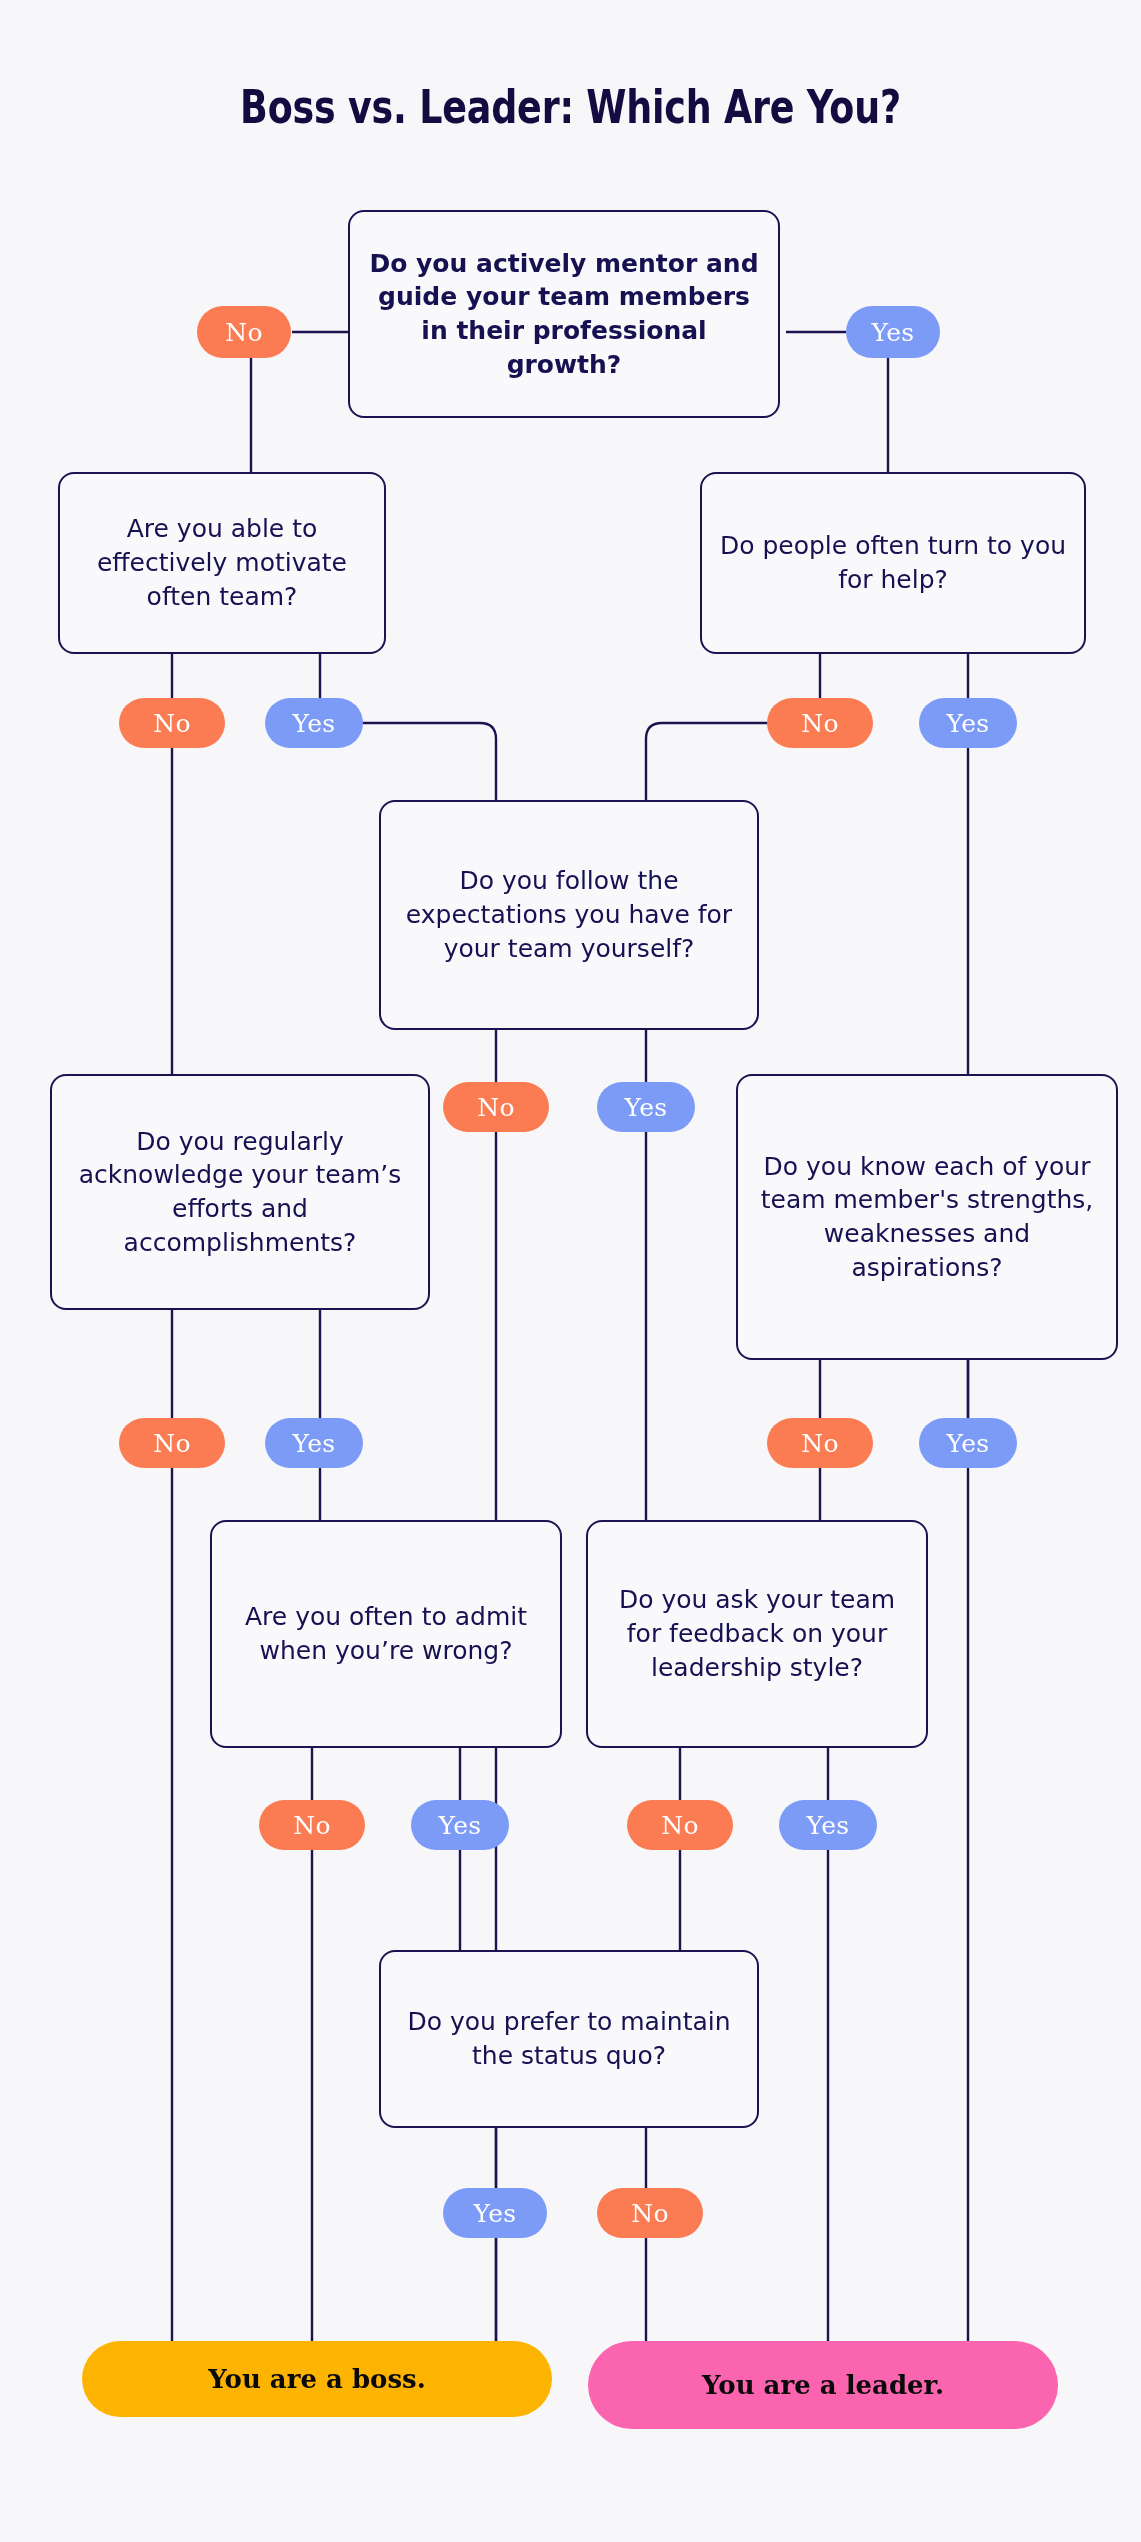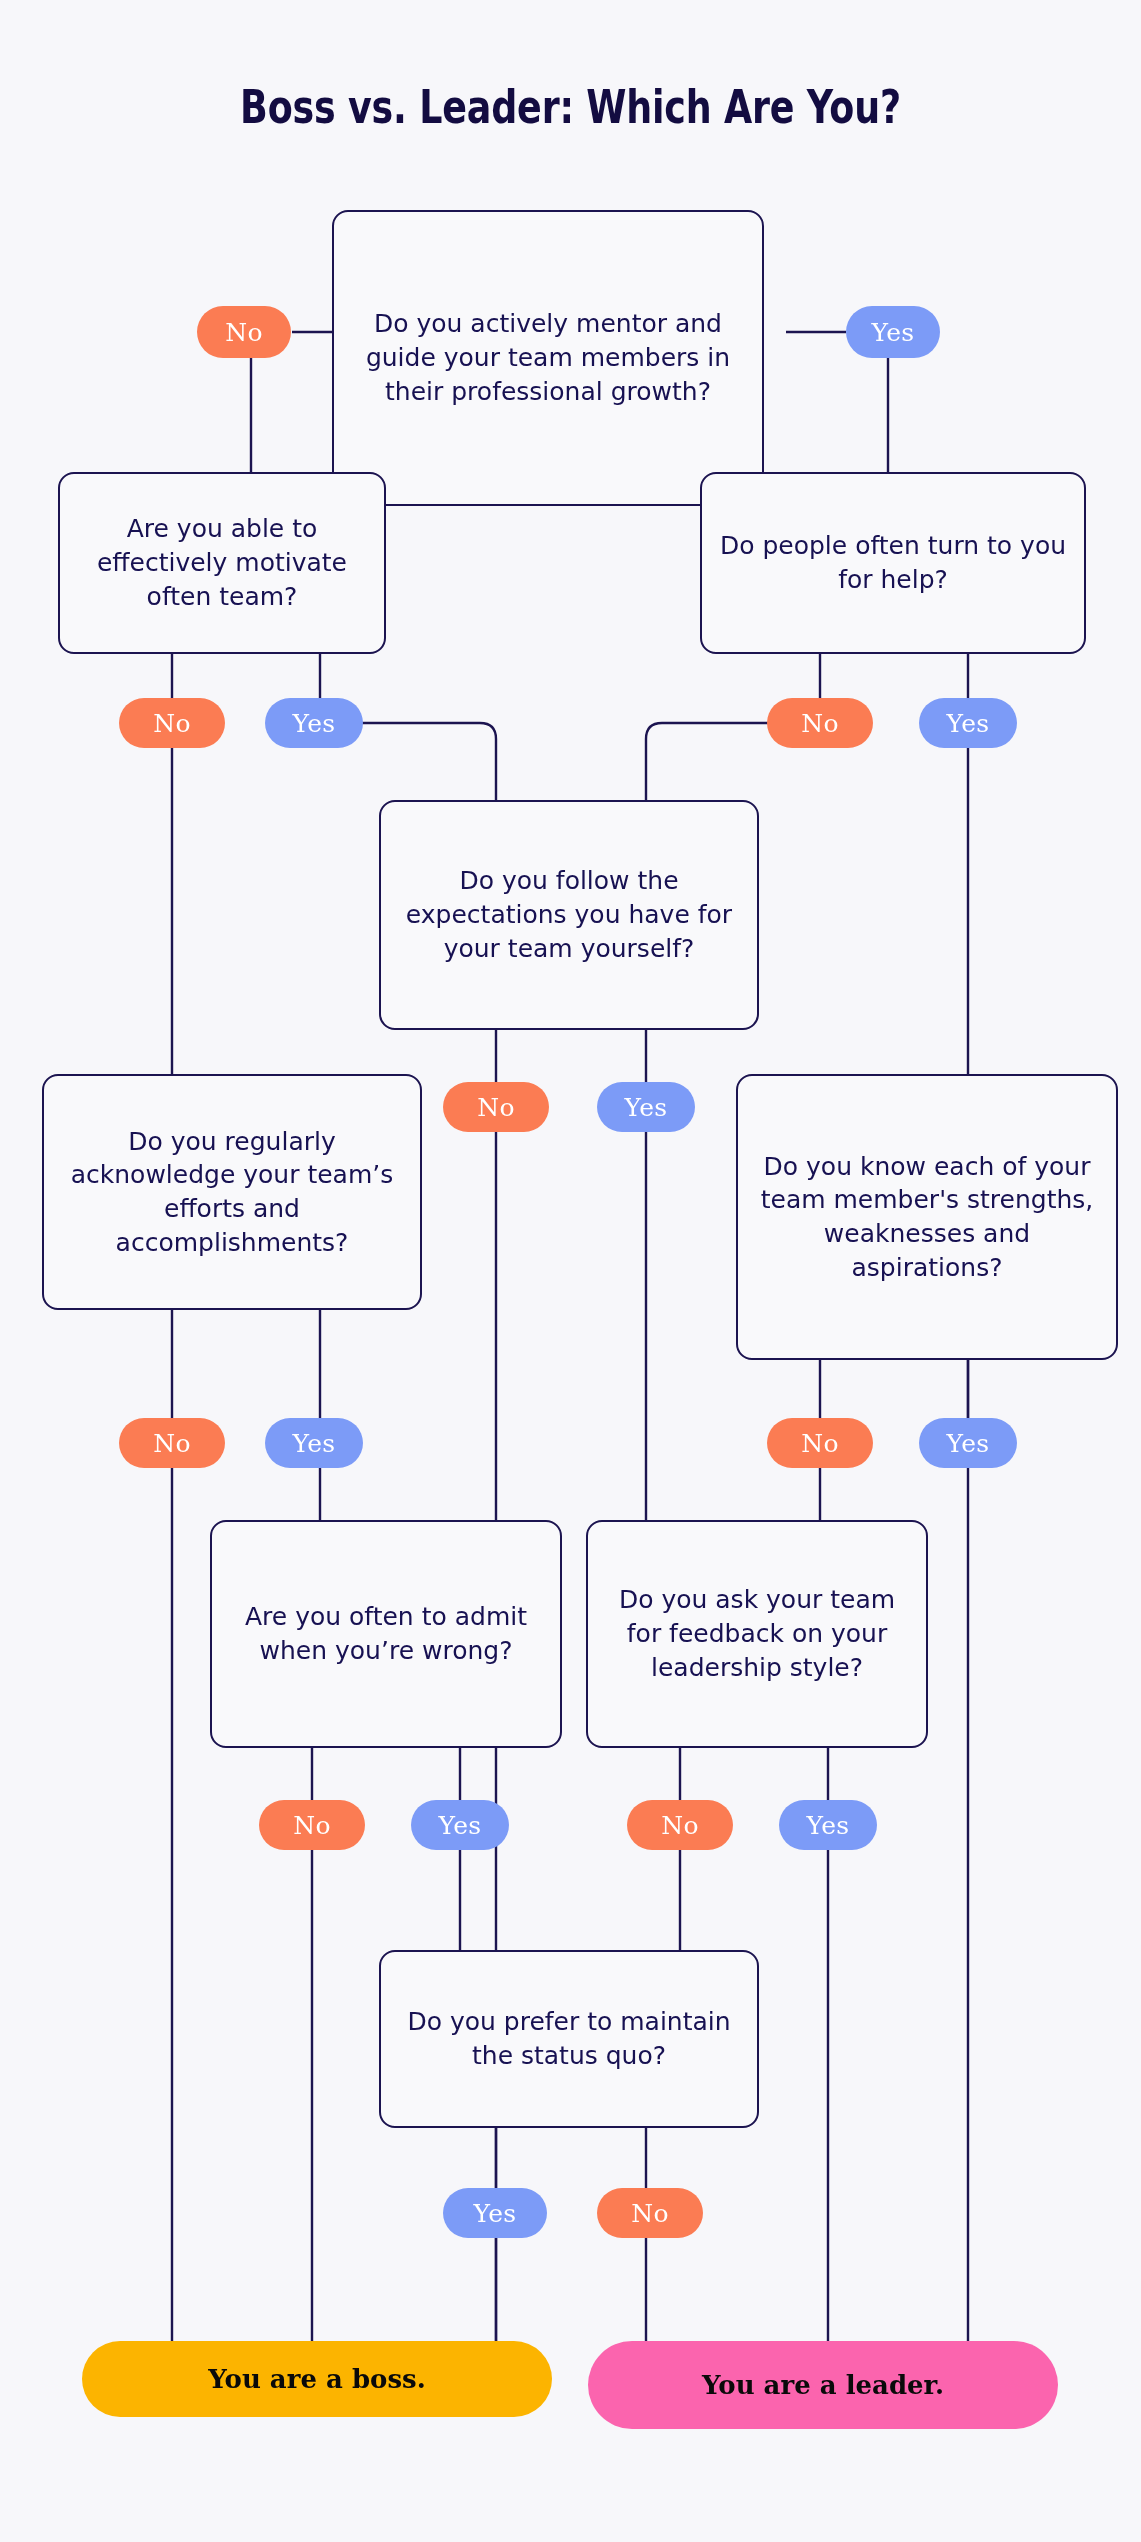--- a/index.html
+++ b/index.html
@@ -152,37 +152,37 @@
 
       <path d="M 496 2128 V 2188"></path>
       <path d="M 646 2128 V 2188"></path>
 
       <path d="M 496 2238 V 2341"></path>
 
       <path d="M 646 2238 V 2341"></path>
     </g>
   </svg>
 
-  <div class="qbox" style="left:332px; top:210px; width:432px; height:296px;">
+  <div class="qbox" style="left:348px; top:210px; width:432px; height:208px;font-weight:bold;">
     <span>Do you actively mentor and guide your team members in their professional growth?</span>
   </div>
 
   <div class="qbox" style="left:58px; top:472px; width:328px; height:182px;">
     <span>Are you able to effectively motivate often team?</span>
   </div>
 
   <div class="qbox" style="left:700px; top:472px; width:386px; height:182px;">
     <span>Do people often turn to you for help?</span>
   </div>
 
   <div class="qbox" style="left:379px; top:800px; width:380px; height:230px;align-items:center;">
     <span>Do you follow the expectations you have for your team yourself?</span>
   </div>
 
-  <div class="qbox" style="left:42px; top:1074px; width:380px; height:236px;">
+  <div class="qbox" style="left:50px; top:1074px; width:380px; height:236px;">
     <span>Do you regularly acknowledge your team’s efforts and accomplishments?</span>
   </div>
 
   <div class="qbox" style="left:736px; top:1074px; width:382px; height:286px;">
     <span>Do you know each of your team member's strengths, weaknesses and aspirations?</span>
   </div>
 
   <div class="qbox" style="left:210px; top:1520px; width:352px; height:228px;">
     <span>Are you often to admit when you’re wrong?</span>
   </div>

